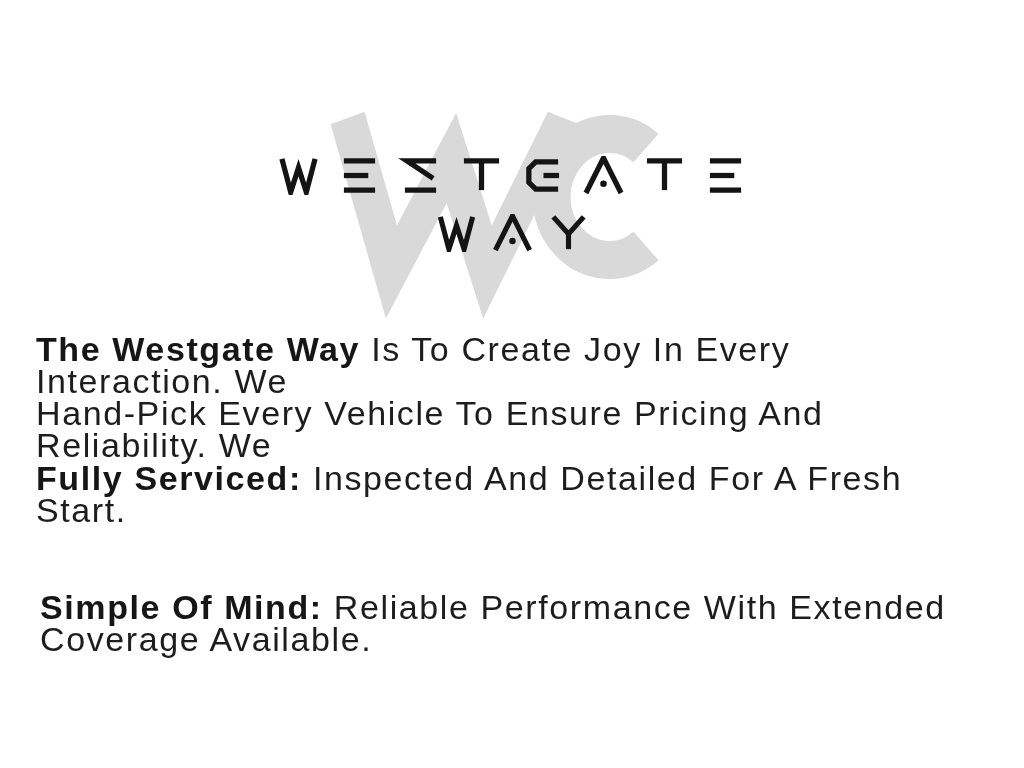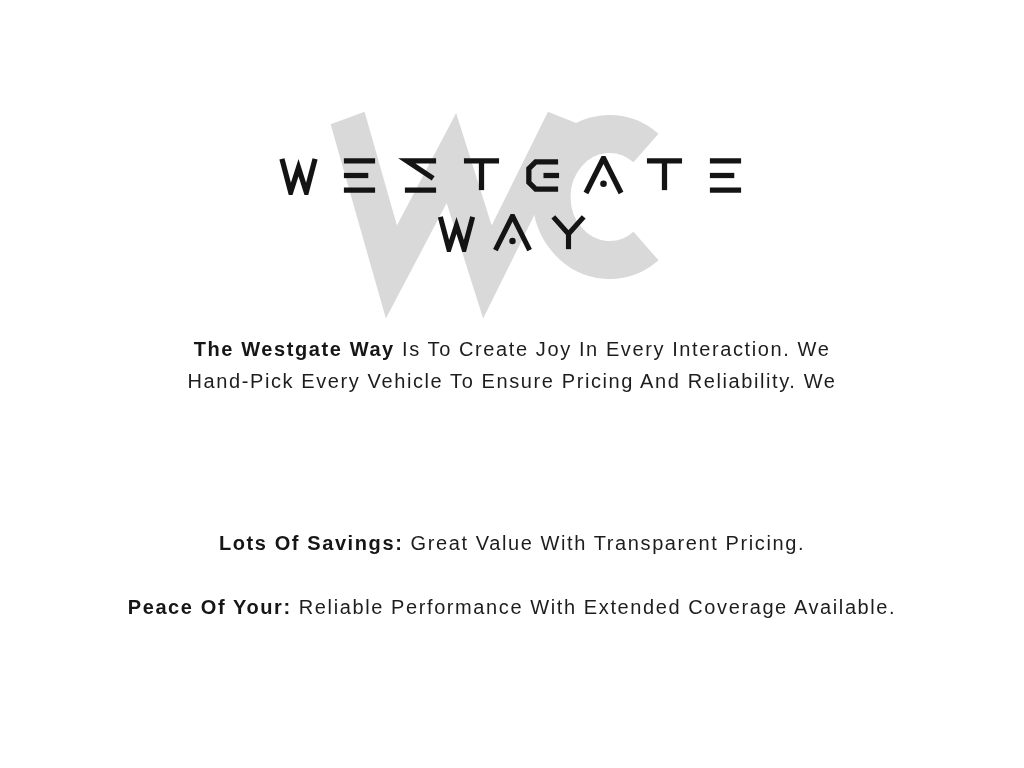--- a/index.html
+++ b/index.html
@@ -34,22 +34,21 @@
   .row-way      { top: 214px; }
   .row-westgate .glyph { width: 45px; height: 39px; margin: 0 8px;   display: inline-block; vertical-align: top; }
   .row-way      .glyph { width: 45px; height: 38px; margin: 0 5.5px; display: inline-block; vertical-align: top; }
   .glyph path      { fill: none; stroke: #141414; stroke-width: 5.4; stroke-linecap: butt; stroke-linejoin: miter; stroke-miterlimit: 8; }
   .glyph circle    { fill: #141414; }
 
   
   .copy {
     position: absolute;
     left: 36px; right: 36px;
-    text-align: center;
-    font-size: 20px;
+    font-size: 34px;
     line-height: 32px;
     letter-spacing: 1.6px;
     color: #1d1d1d;
     z-index: 1;
   }
   .copy .lead { font-weight: 700; color: #161616; }
   .intro   { top: 333px; }
   .feat-1  { top: 462px; }
   .feat-2  { top: 527px; }
   .feat-3  { top: 591px; left: 40px; right: 40px; }
@@ -102,20 +101,20 @@
       </svg><svg viewBox="0 0 40 40" class="glyph">
         <path d="M4,3 L20,21 L36,3"></path>
         <path d="M20,21 L20,37"></path>
       </svg></div>
 
   <div class="copy intro">
     <div><span class="lead">The Westgate Way</span><span> Is To Create Joy In Every Interaction. We</span></div>
     <div>Hand-Pick Every Vehicle To Ensure Pricing And Reliability. We</div>
   </div>
 
-  <div class="copy feat-2">
-    <span class="lead">Lots Of Savings:</span><span> Great Value With Transparent Pricing.</span>
+  <div class="copy feat-1">
+    <span class="lead">Fully Serviced:</span><span> Inspected And Detailed For A Fresh Start.</span>
   </div>
   <div class="copy feat-3">
-    <span class="lead">Peace Of Your:</span><span> Reliable Performance With Extended Coverage Available.</span>
+    <span class="lead">Simple Of Mind:</span><span> Reliable Performance With Extended Coverage Available.</span>
   </div>
 
 </div>
 
 </body></html>

